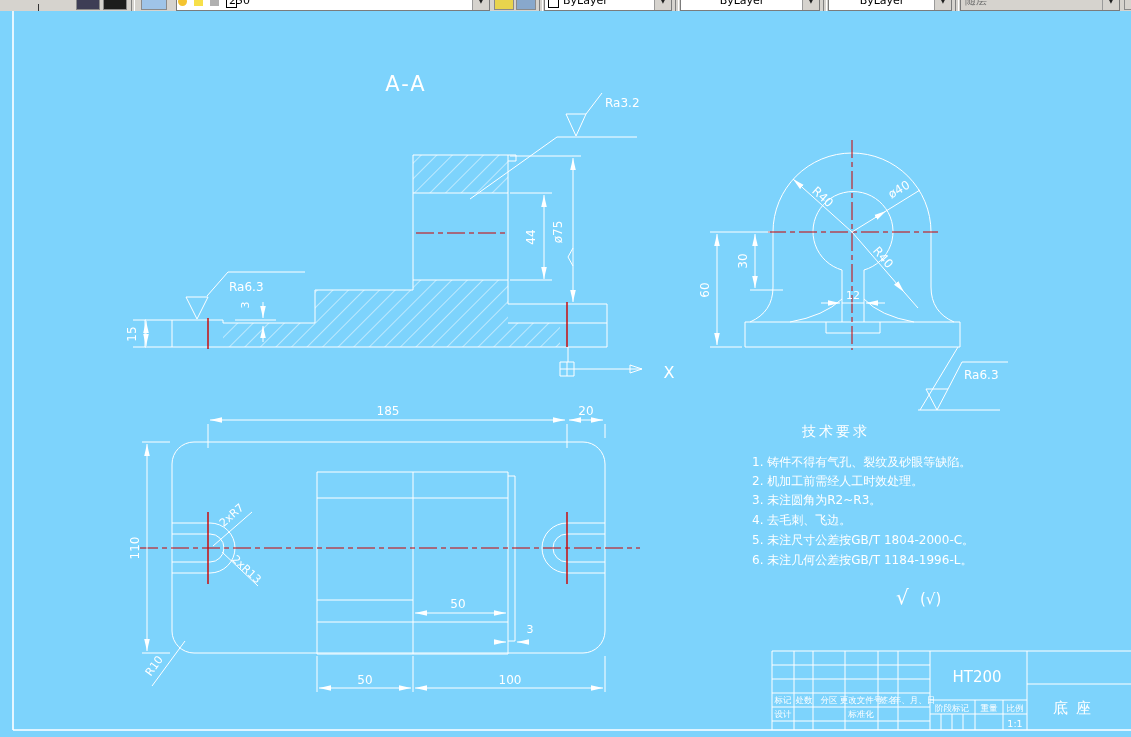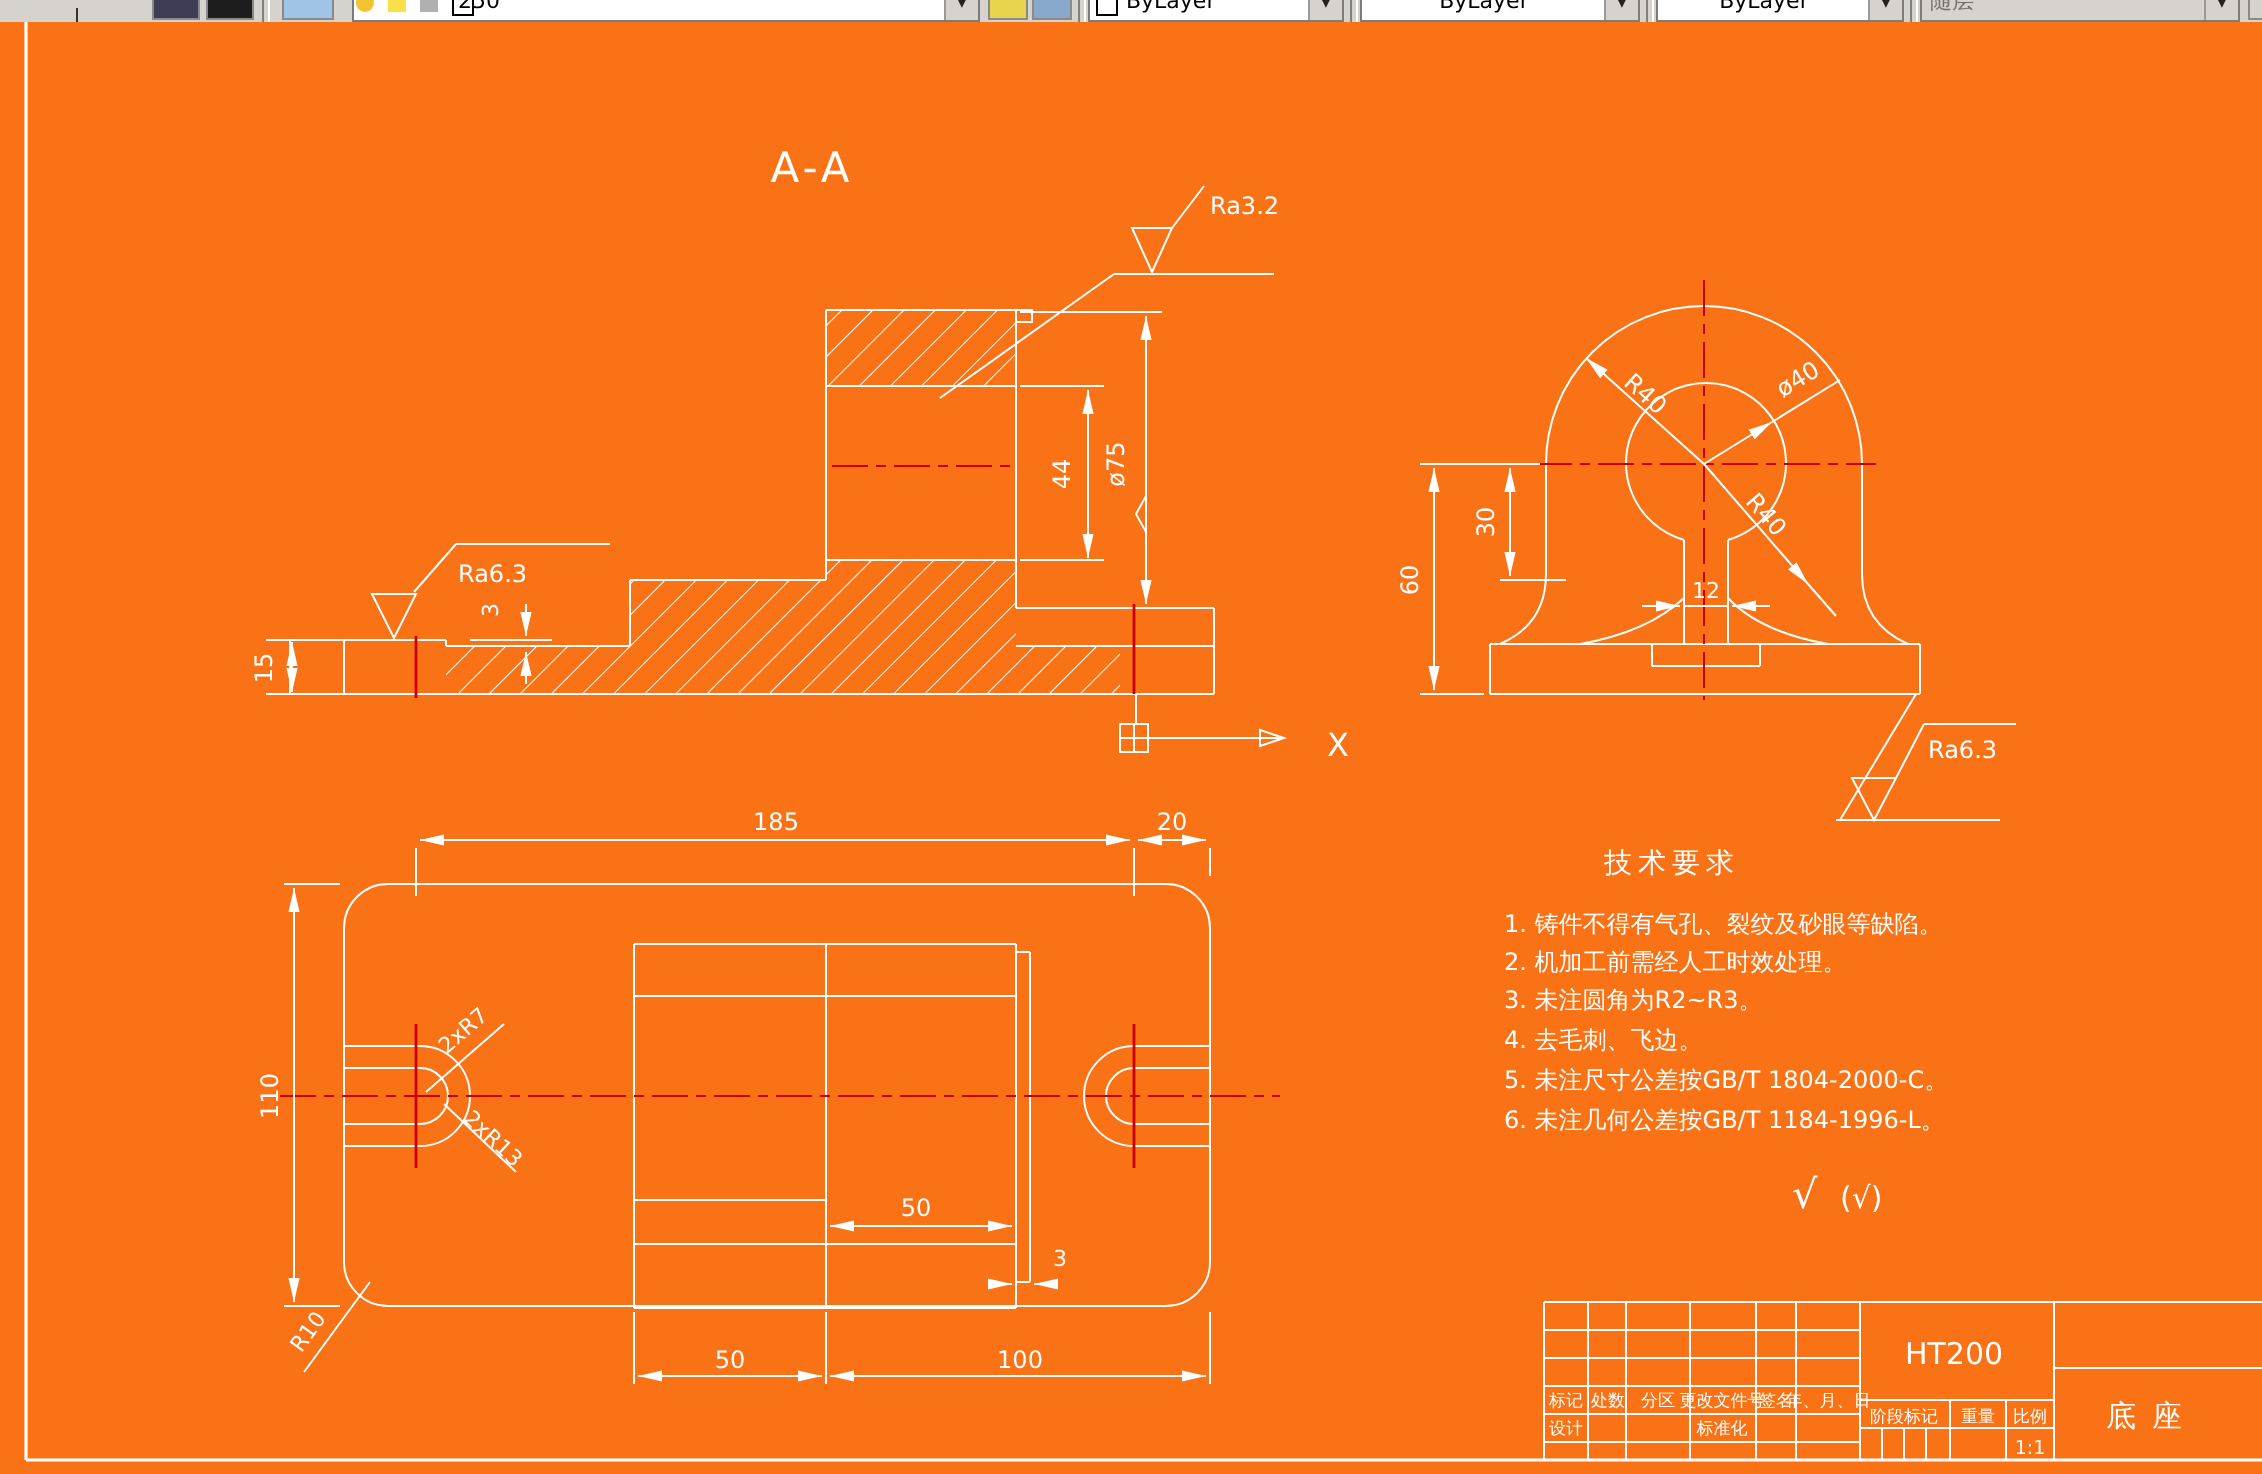--- a/index.html
+++ b/index.html
@@ -1,16 +1,16 @@
 <!DOCTYPE html>
 <html><head>
 <meta charset="utf-8">
 <style>
   html,body{margin:0;padding:0;background:#000;}
-  #stage{position:relative;width:1131px;height:737px;overflow:hidden;background:#f97316;
+  #stage{position:relative;width:1131px;height:737px;overflow:hidden;background:#7dd3fc;
          font-family:"DejaVu Sans",sans-serif;}
   
   #toolbar{position:absolute;left:0;top:0;width:1131px;height:11px;background:#d6d3ce;overflow:hidden;z-index:5;}
   .tbicon{position:absolute;top:-9px;height:19px;border:1px solid #8a8a8a;box-sizing:border-box;}
   .tbsep{position:absolute;top:-6px;height:17px;width:2px;border-left:1px solid #808080;border-right:1px solid #fff;}
   .combo{position:absolute;top:-9px;height:20px;background:#fff;border:1px solid #7b7b7b;box-sizing:border-box;overflow:hidden;}
   .combo .val{position:absolute;left:4px;top:0;height:18px;line-height:18px;font-size:11px;color:#000;white-space:nowrap;}
   .combo .val.center{left:0;right:16px;text-align:center;}
   .combo .arrowbtn{position:absolute;right:0;top:0;width:16px;height:18px;background:#d6d3ce;
                    border-left:1px solid #9a9a9a;text-align:center;font-size:7px;line-height:18px;color:#222;}

